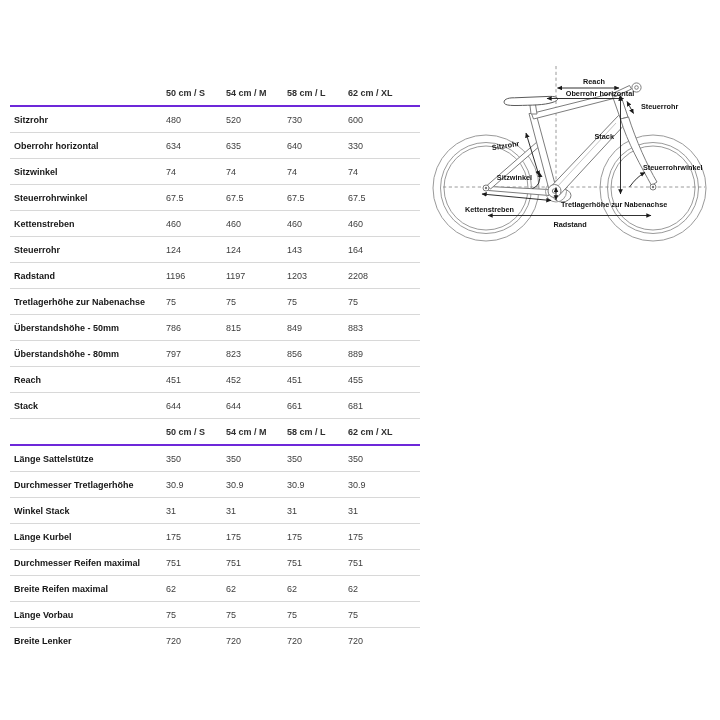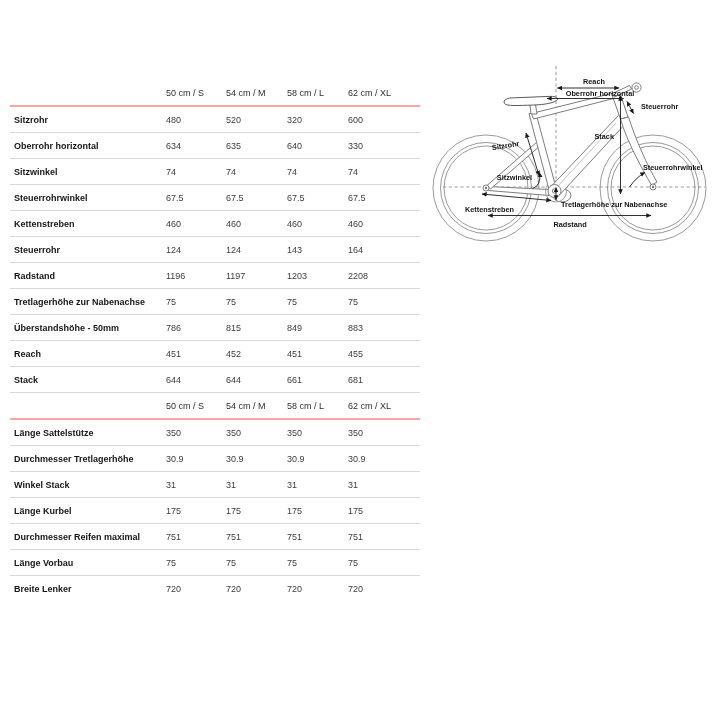--- a/index.html
+++ b/index.html
@@ -6,21 +6,21 @@
   .page{position:relative;width:720px;height:720px;background:#fff;overflow:hidden;
         font-family:"Liberation Sans",sans-serif;}
   table.geo{position:absolute;left:10px;top:80px;width:410px;border-collapse:collapse;
             table-layout:fixed;}
   .geo th,.geo td{height:25px;padding:0;margin:0;font-size:9px;font-weight:normal;
             text-align:left;vertical-align:middle;white-space:nowrap;}
   .geo .row-label{font-weight:bold;color:#161616;padding-left:4px;}
   .geo .row-label-blank{padding-left:4px;}
   .geo .col-header{color:#2e2e2e;}
   .geo .value-cell{color:#3c3c3c;}
-  .geo tr.head-row th{border-bottom:2px solid #fca5a5;}
+  .geo tr.head-row th{border-bottom:2px solid #6d28d9;font-weight:bold;}
   .geo tr.data-row th,.geo tr.data-row td{border-bottom:1px solid #d8d8d8;}
   .geo tr.data-row:last-child th,.geo tr.data-row:last-child td{border-bottom:none;}
   svg.bike{position:absolute;left:428px;top:52px;width:292px;height:196px;}
   svg.bike text{font-family:"Liberation Sans",sans-serif;font-size:7.3px;font-weight:bold;
             fill:#141414;stroke:none;}
 </style>
 </head>
 <body>
 
 <div class="page">
@@ -38,21 +38,21 @@
           <th class="row-label-blank"></th>
           <th class="col-header">50 cm / S</th>
           <th class="col-header">54 cm / M</th>
           <th class="col-header">58 cm / L</th>
           <th class="col-header">62 cm / XL</th>
         </tr>
         <tr class="data-row">
           <th class="row-label">Sitzrohr</th>
           <td class="value-cell">480</td>
           <td class="value-cell">520</td>
-          <td class="value-cell">320</td>
+          <td class="value-cell">730</td>
           <td class="value-cell">600</td>
         </tr>
         <tr class="data-row">
           <th class="row-label">Oberrohr horizontal</th>
           <td class="value-cell">634</td>
           <td class="value-cell">635</td>
           <td class="value-cell">640</td>
           <td class="value-cell">330</td>
         </tr>
         <tr class="data-row">
@@ -96,20 +96,27 @@
           <td class="value-cell">75</td>
           <td class="value-cell">75</td>
           <td class="value-cell">75</td>
         </tr>
         <tr class="data-row">
           <th class="row-label">Überstandshöhe - 50mm</th>
           <td class="value-cell">786</td>
           <td class="value-cell">815</td>
           <td class="value-cell">849</td>
           <td class="value-cell">883</td>
+        </tr>
+        <tr class="data-row">
+          <th class="row-label">Überstandshöhe - 80mm</th>
+          <td class="value-cell">797</td>
+          <td class="value-cell">823</td>
+          <td class="value-cell">856</td>
+          <td class="value-cell">889</td>
         </tr>
         <tr class="data-row">
           <th class="row-label">Reach</th>
           <td class="value-cell">451</td>
           <td class="value-cell">452</td>
           <td class="value-cell">451</td>
           <td class="value-cell">455</td>
         </tr>
         <tr class="data-row">
           <th class="row-label">Stack</th>
@@ -152,20 +159,27 @@
           <td class="value-cell">175</td>
           <td class="value-cell">175</td>
           <td class="value-cell">175</td>
         </tr>
         <tr class="data-row">
           <th class="row-label">Durchmesser Reifen maximal</th>
           <td class="value-cell">751</td>
           <td class="value-cell">751</td>
           <td class="value-cell">751</td>
           <td class="value-cell">751</td>
+        </tr>
+        <tr class="data-row">
+          <th class="row-label">Breite Reifen maximal</th>
+          <td class="value-cell">62</td>
+          <td class="value-cell">62</td>
+          <td class="value-cell">62</td>
+          <td class="value-cell">62</td>
         </tr>
         <tr class="data-row">
           <th class="row-label">Länge Vorbau</th>
           <td class="value-cell">75</td>
           <td class="value-cell">75</td>
           <td class="value-cell">75</td>
           <td class="value-cell">75</td>
         </tr>
         <tr class="data-row">
           <th class="row-label">Breite Lenker</th>

